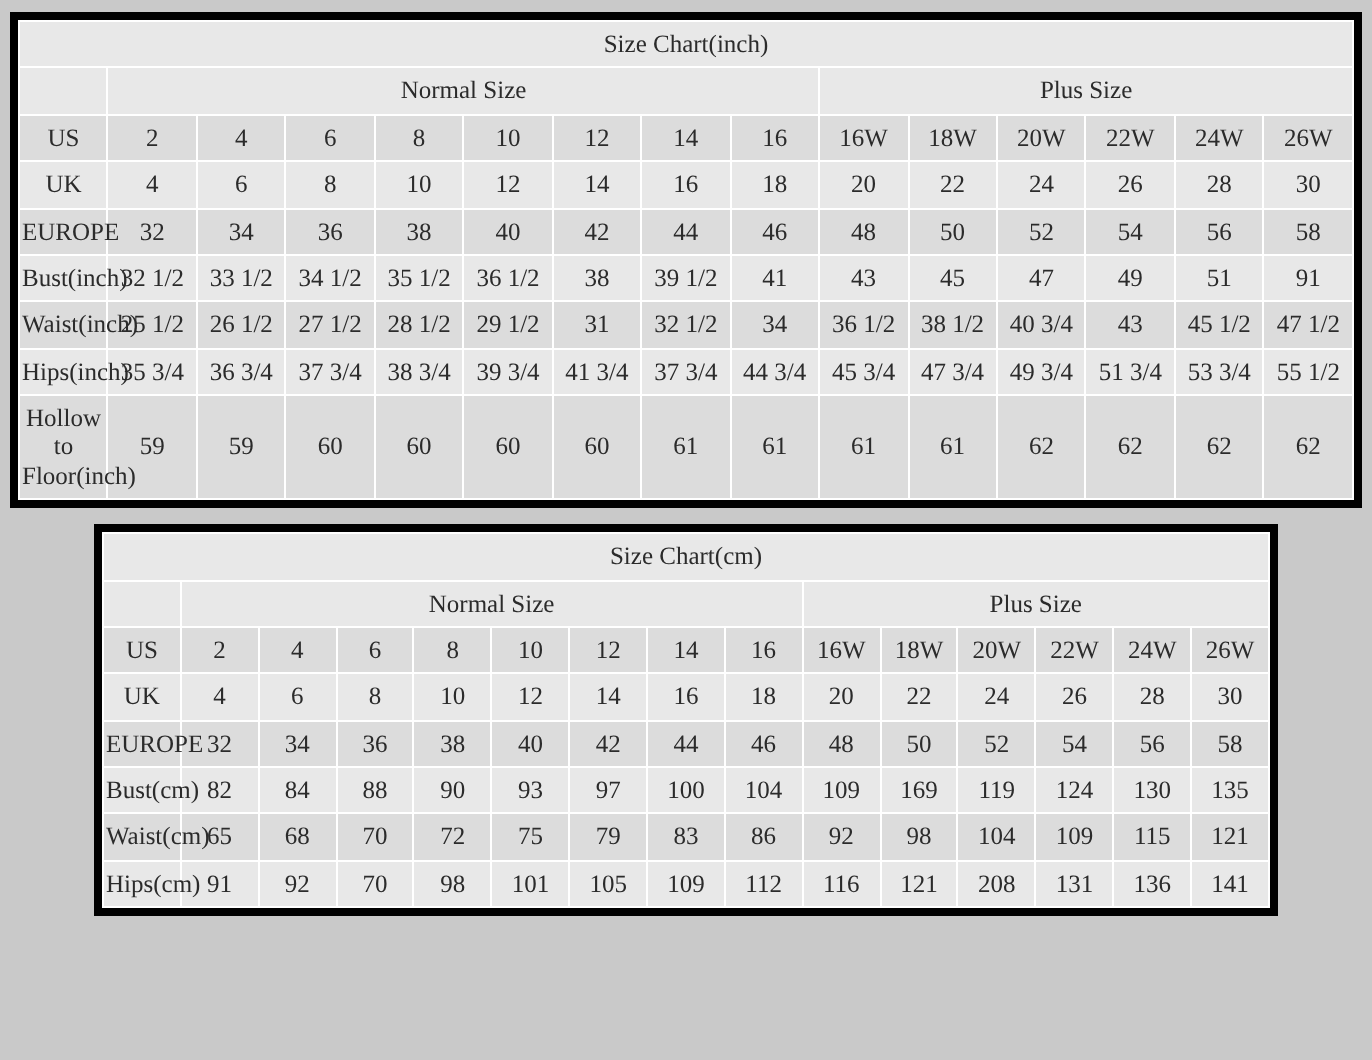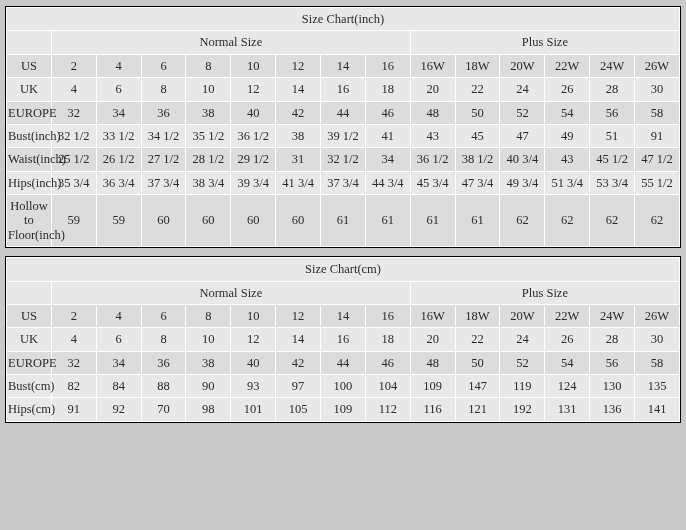--- a/index.html
+++ b/index.html
@@ -11,26 +11,26 @@
   #page {
     width: 686px;
     height: 530px;
     background: #c9c9c9;
     box-sizing: border-box;
     padding: 6px 4px 4px 4px;
     overflow: hidden;
   }
   .chart-block {
     background: #7dd3fc;
-    border: 1px solid #000000;
+    border: 4px solid #000000;
     box-sizing: border-box;
     margin: 0 auto;
   }
   .chart-block.first { width: 676px; margin-bottom: 8px; }
-  .chart-block.second { width: 676px; }
+  .chart-block.second { width: 592px; }
   table.size-chart {
     width: 100%;
     border-collapse: collapse;
     background: #e8e8e8;
     table-layout: fixed;
   }
   table.size-chart td {
     border: 1px solid #ffffff;
     text-align: center;
     color: #2b2b2b;
@@ -260,39 +260,56 @@
             <td class="rowlabel col-label">Bust(cm)</td>
             <td>82</td>
             <td>84</td>
             <td>88</td>
             <td>90</td>
             <td>93</td>
             <td>97</td>
             <td>100</td>
             <td>104</td>
             <td>109</td>
-            <td>147</td>
+            <td>169</td>
             <td>119</td>
             <td>124</td>
             <td>130</td>
             <td>135</td>
+          </tr>
+          <tr class="row-alt">
+            <td class="rowlabel col-label">Waist(cm)</td>
+            <td>65</td>
+            <td>68</td>
+            <td>70</td>
+            <td>72</td>
+            <td>75</td>
+            <td>79</td>
+            <td>83</td>
+            <td>86</td>
+            <td>92</td>
+            <td>98</td>
+            <td>104</td>
+            <td>109</td>
+            <td>115</td>
+            <td>121</td>
           </tr>
           <tr class="row-plain">
             <td class="rowlabel col-label">Hips(cm)</td>
             <td>91</td>
             <td>92</td>
             <td>70</td>
             <td>98</td>
             <td>101</td>
             <td>105</td>
             <td>109</td>
             <td>112</td>
             <td>116</td>
             <td>121</td>
-            <td>192</td>
+            <td>208</td>
             <td>131</td>
             <td>136</td>
             <td>141</td>
           </tr>
         </tbody>
     </table>
   </div>
 </div>
 
 </body></html>

